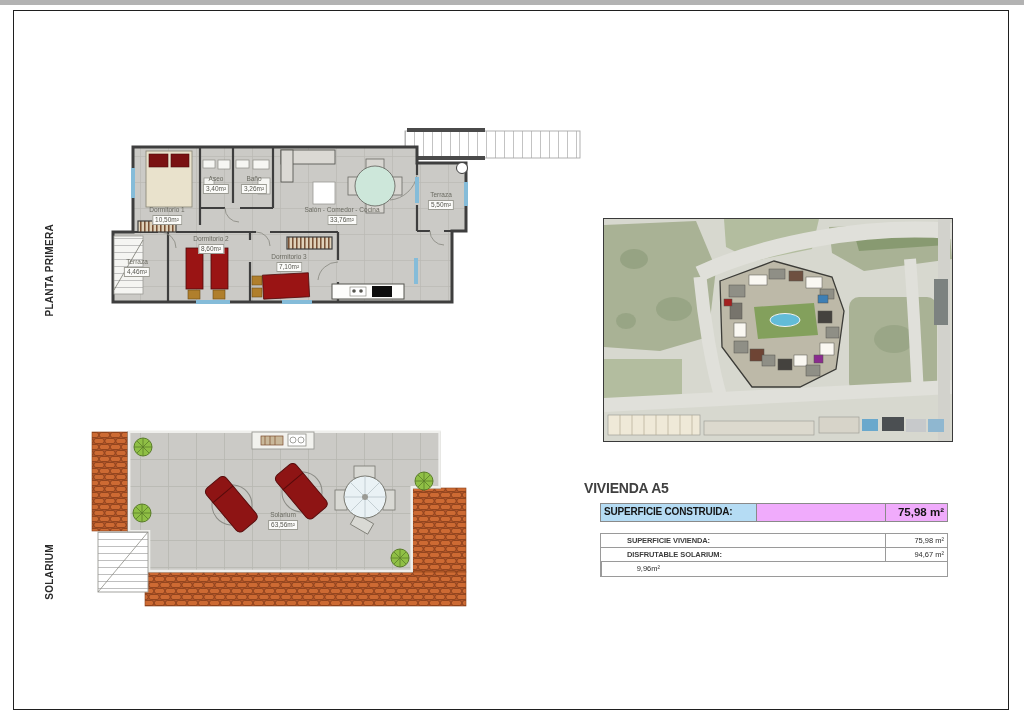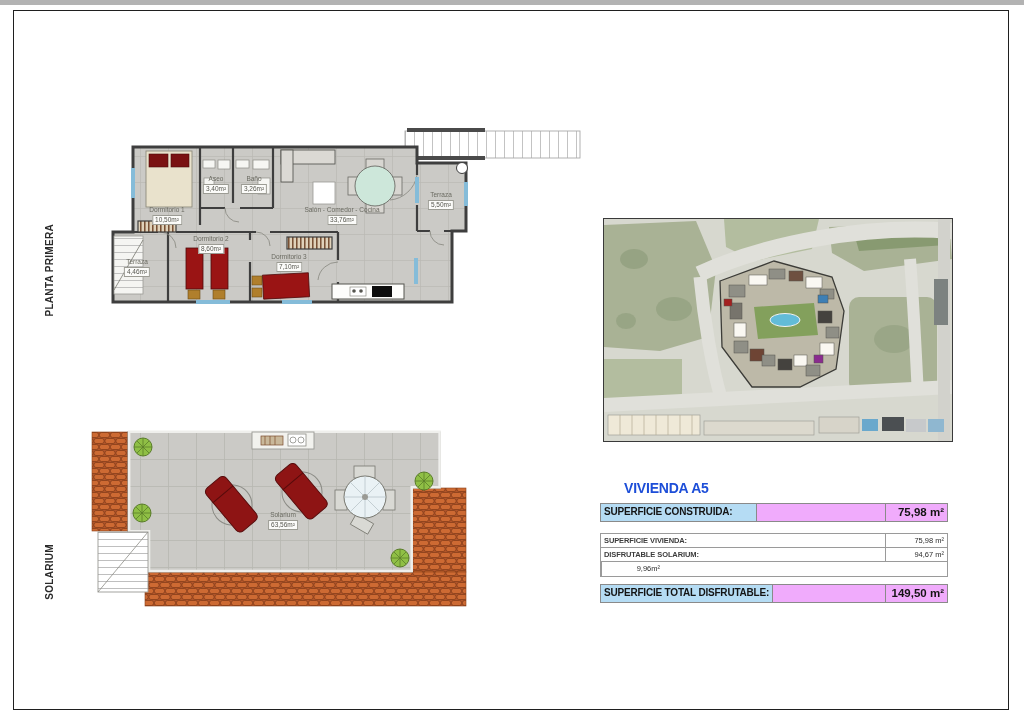--- a/index.html
+++ b/index.html
@@ -7,29 +7,29 @@
   .abs{position:absolute;}
   #stage{position:relative;width:1024px;height:724px;background:#ffffff;}
   #top-strip{left:0;top:0;width:1024px;height:5px;background:#b3b3b3;}
   #sheet-frame{left:13px;top:10px;width:996px;height:700px;border:1.6px solid #1f1f1f;box-sizing:border-box;}
   .side-label{color:#2b2b2b;font-weight:bold;font-size:10px;letter-spacing:.3px;}
   .side-label span{display:inline-block;writing-mode:vertical-rl;transform:rotate(180deg);white-space:nowrap;}
   
   .rlabel{transform:translateX(-50%);text-align:center;font-size:6.5px;color:#6a6a61;line-height:8px;white-space:nowrap;}
   .rlabel .rarea{display:inline-block;background:#fbfbf9;border:0.5px solid #9c9c94;padding:0 2px;color:#57574f;margin-top:1px;}
   
-  #info-title{left:624px;top:480px;font-size:14px;font-weight:bold;color:#1d4ed8;letter-spacing:-0.2px;}
+  #info-title{left:584px;top:480px;font-size:14px;font-weight:bold;color:#404040;letter-spacing:-0.2px;}
   .hl-row{left:600px;width:348px;height:19px;border:1px solid #8a8a8a;box-sizing:border-box;background:#f0abfc;display:flex;}
   .hl-label{background:#b5dcf4;border-right:1px solid #8a8a8a;font-weight:bold;font-size:10px;color:#141414;line-height:16px;padding:0 3px;box-sizing:border-box;letter-spacing:-0.2px;white-space:nowrap;overflow:hidden;}
   .hl-spacer{flex:1;}
   .hl-value{width:62px;border-left:1px solid #8a8a8a;font-weight:bold;font-size:11.5px;color:#141414;text-align:right;line-height:16px;padding:0 3px 0 0;box-sizing:border-box;}
   #detail-table{left:600px;top:533px;width:348px;border:1px solid #9a9a9a;box-sizing:border-box;background:#fff;}
   .dt-row{display:flex;height:14px;border-bottom:1px solid #9a9a9a;box-sizing:border-box;}
   .dt-row:last-child{border-bottom:none;}
-  .dt-label{flex:1;font-size:7.5px;font-weight:bold;color:#3c3c3c;line-height:13px;padding-left:3px;letter-spacing:-0.1px;}
+  .dt-label{flex:1;font-size:7.5px;font-weight:bold;color:#3c3c3c;line-height:13px;padding-left:3px;letter-spacing:-0.1px;margin-left:23px;}
   .dt-value{width:62px;border-left:1px solid #9a9a9a;font-size:7.5px;color:#2e2e2e;text-align:right;line-height:13px;padding-right:3px;box-sizing:border-box;}
 </style>
 </head>
 <body>
 
 <div id="stage">
 
   <div id="top-strip" class="abs"></div>
   <div id="sheet-frame" class="abs"></div>
 
@@ -358,19 +358,14 @@
     </div>
     <div class="dt-row">
       <div class="dt-label">DISFRUTABLE SOLARIUM:</div>
       <div class="dt-value">94,67 m²</div>
     </div>
     <div class="dt-row">
       <div class="dt-value">9,96m²</div>
     </div>
   </div>
 
-  <div class="abs hl-row" style="top:584px;">
-    <div class="hl-label" style="width:172px;">SUPERFICIE TOTAL DISFRUTABLE:</div>
-    <div class="hl-spacer"></div>
-    <div class="hl-value">149,50 m²</div>
-  </div>
 
 </div>
 
 </body></html>

